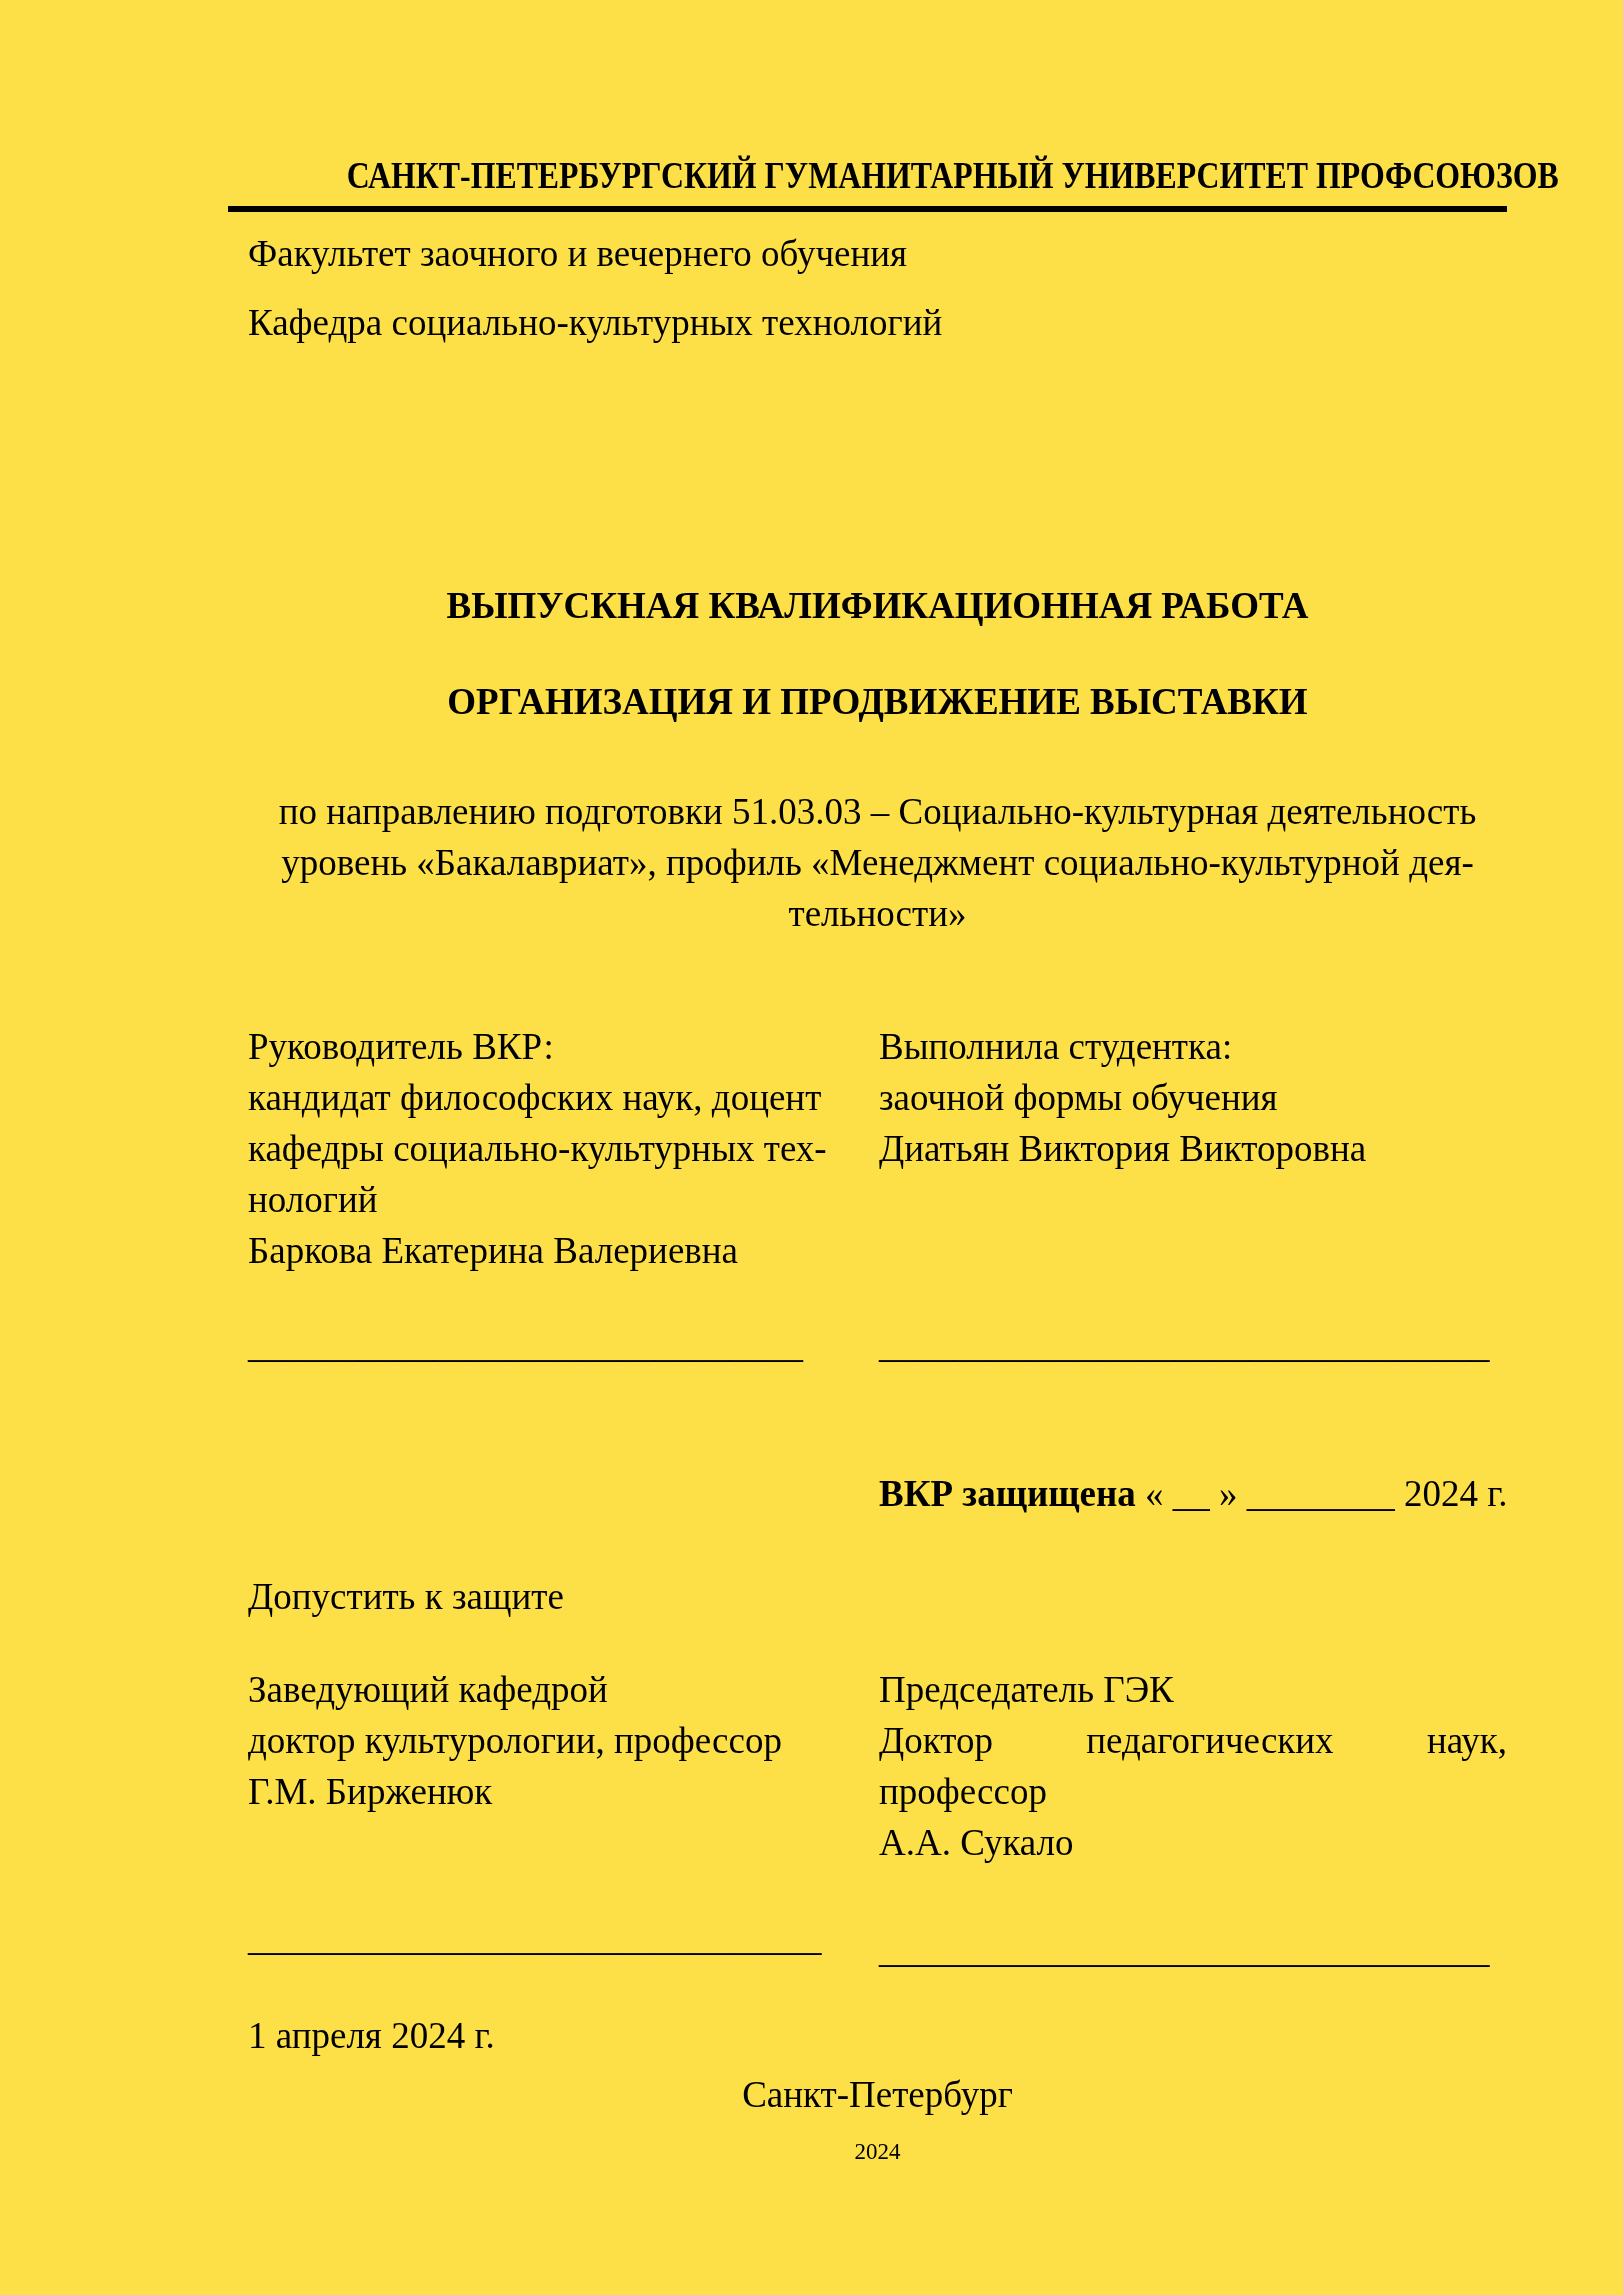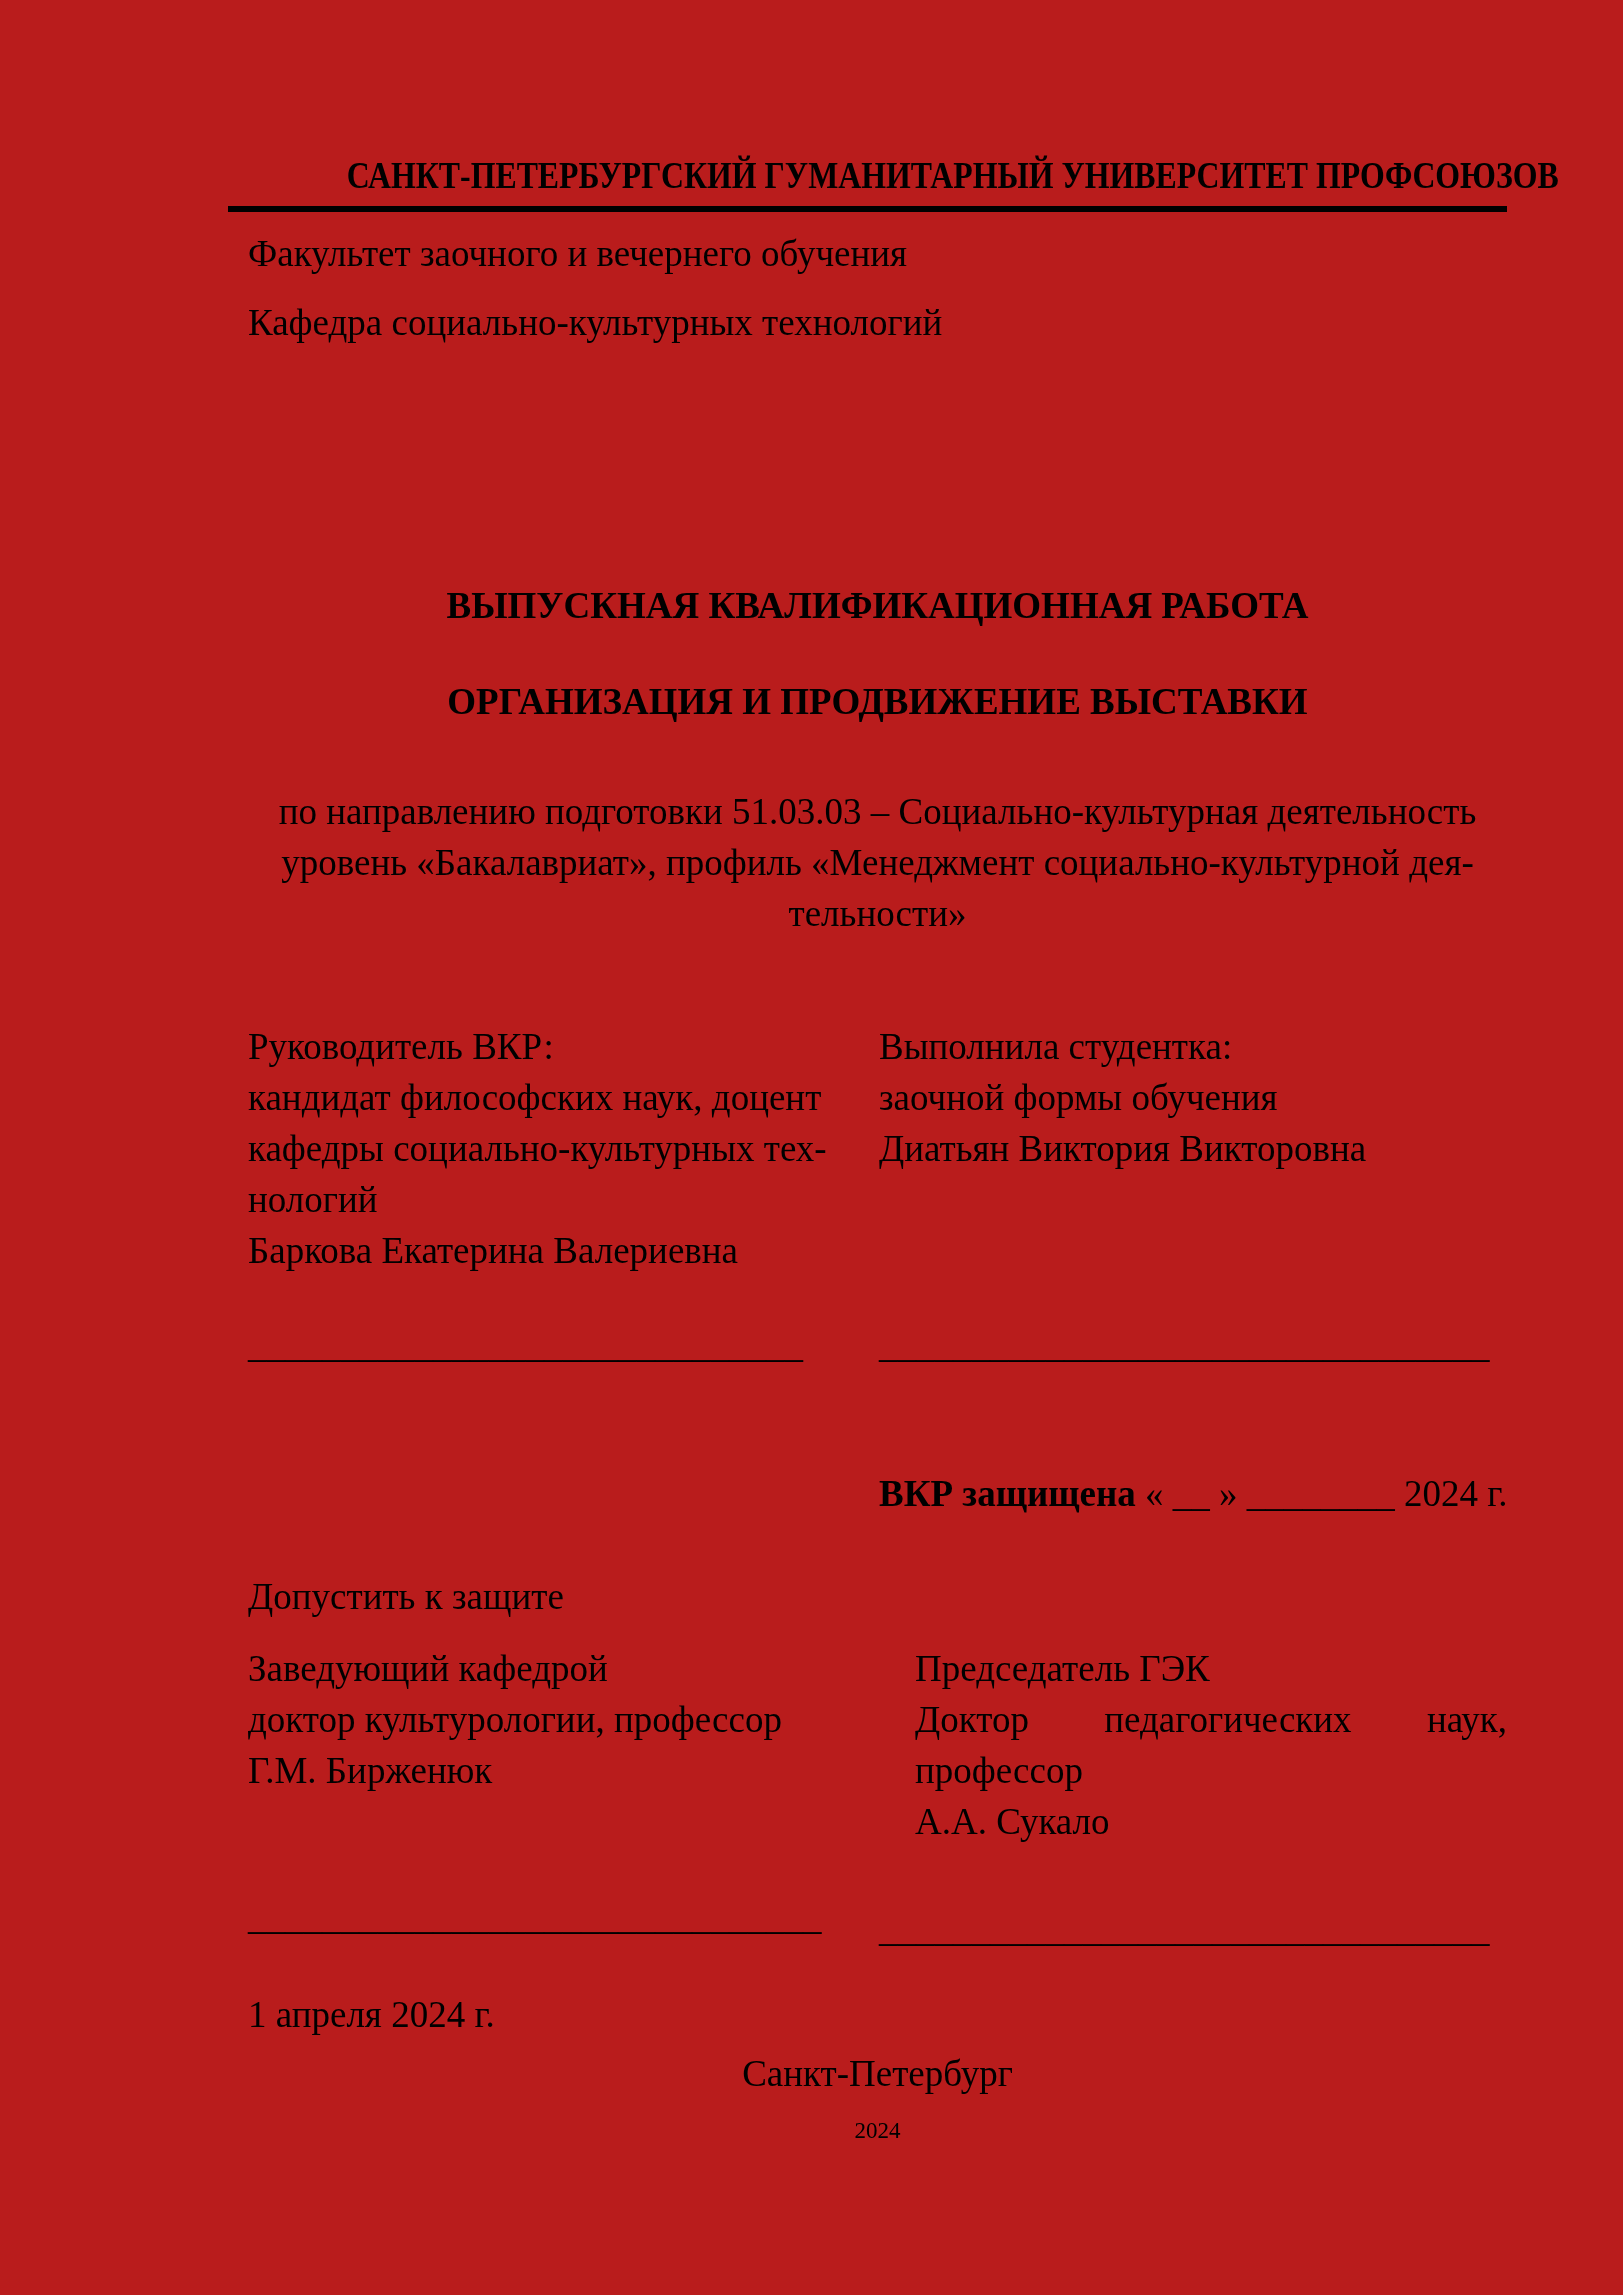--- a/index.html
+++ b/index.html
@@ -1,21 +1,21 @@
 <!DOCTYPE html>
 <html lang="ru" style="font-size:12.6px"><head>
 <meta charset="utf-8">
 <style>
   html, body { margin: 0; padding: 0; background: #ffffff; }
   .page {
     position: relative;
     width: 1623px;
     height: 2295px;
     box-sizing: border-box;
-    background: #b91c1c;
+    background: #fde047;
     color: #000000;
     font-family: "Liberation Serif", "DejaVu Serif", serif;
     font-size: 37px;
     line-height: 51px;
     padding: 154px 116px 0 248px;
     overflow: hidden;
   }
   .nowrap { white-space: nowrap; }
   .bold { font-weight: 700; }
 
@@ -40,21 +40,21 @@
   .program div { white-space: nowrap; }
 
   .row { display: flex; }
   .col-left  { flex: 0 0 631px; width: 631px; }
   .col-right { flex: 1 1 auto; min-width: 0; }
 
   .row-parties { margin-top: 82px; }
   .sig-row1    { margin-top: 43px; }
   .defense-row { margin-top: 98px; }
   .grade-row   { margin-top: 52px; }
-  .names-row   { margin-top: 21px; gap: 36px; }
+  .names-row   { margin-top: 42px; }
   .sig-row2    { margin-top: 44px; }
 
   .sig-line { white-space: nowrap; letter-spacing: 0; }
   .offset-down { position: relative; top: 11.8px; display: inline-block; }
 
   .justified-line { display: flex; justify-content: space-between; }
 
   .date-line { margin-top: 47px; }
   .city-line { margin-top: 7.9px; text-align: center; }
   .year-line { margin-top: 7.9px; text-align: center; font-size: 23px; line-height: 47px; }

